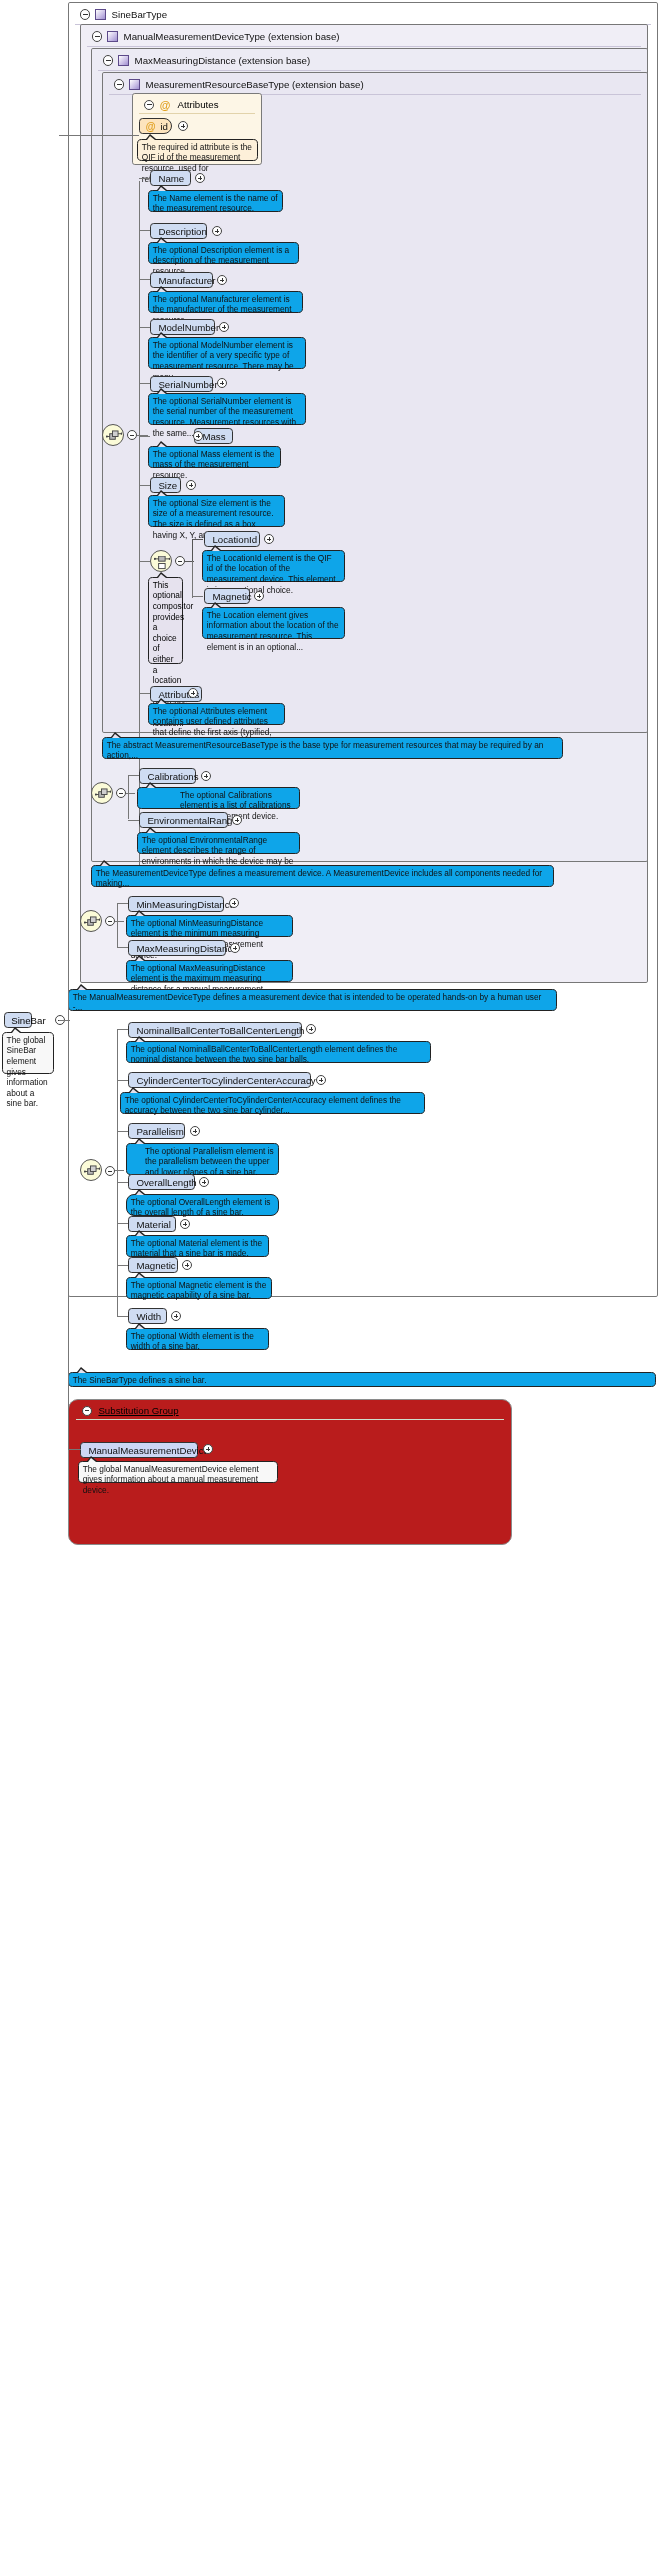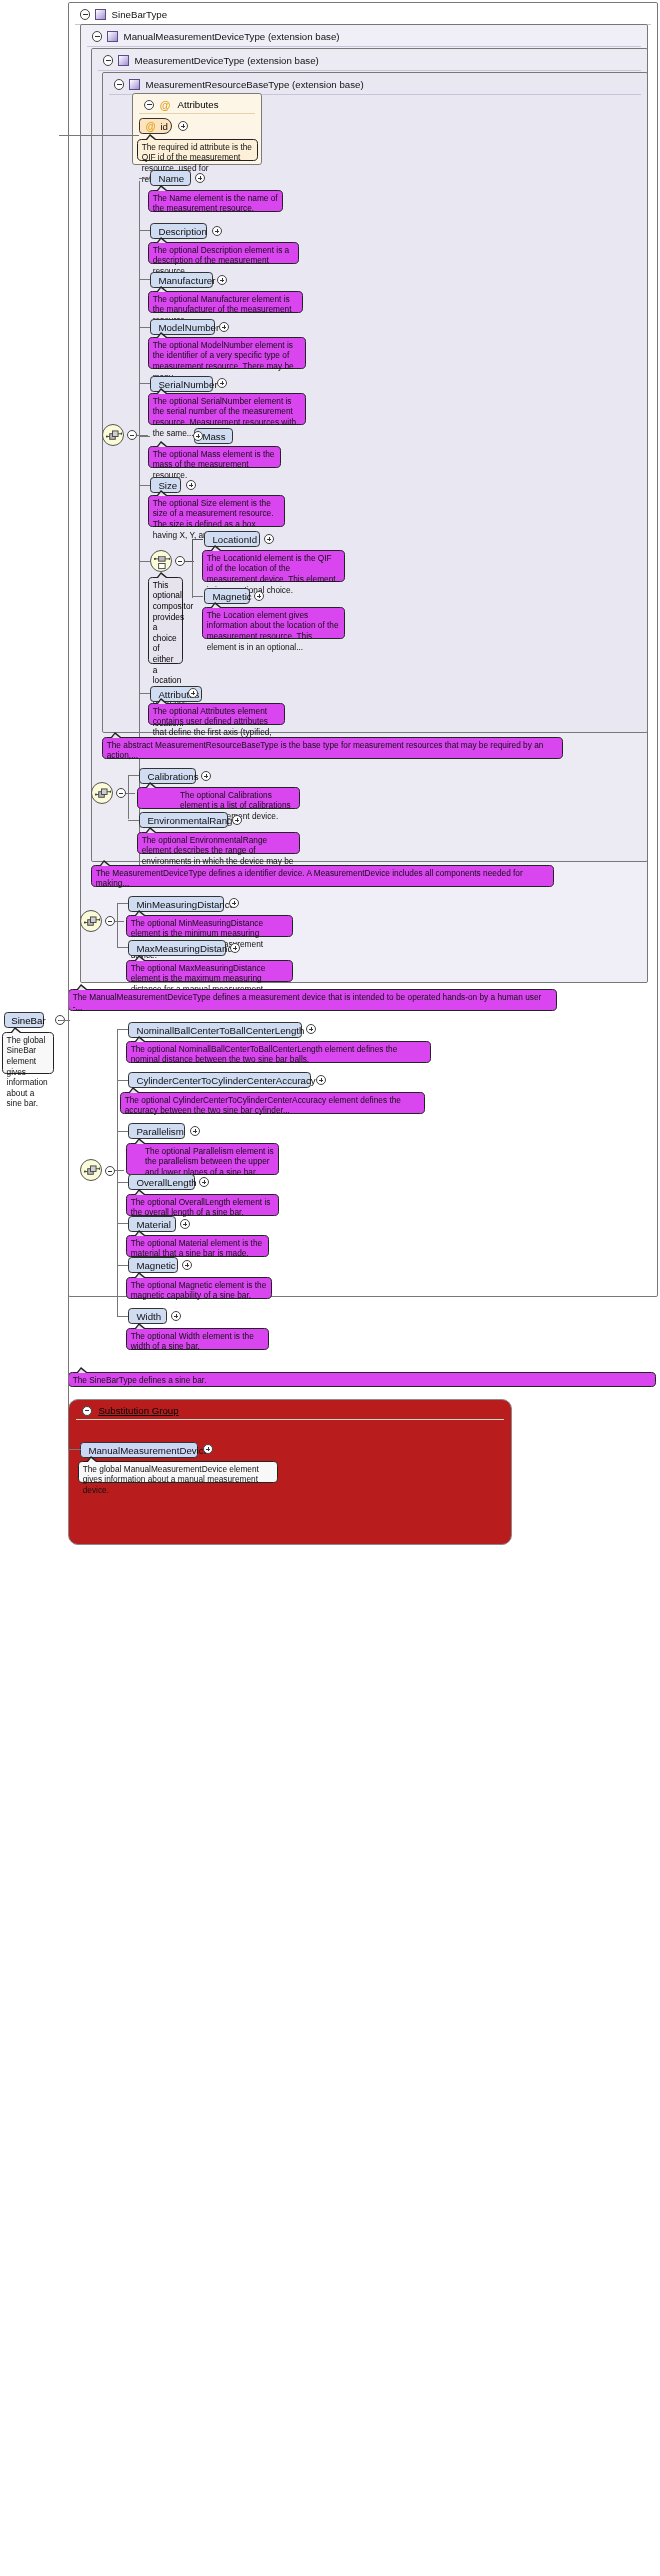--- a/index.html
+++ b/index.html
@@ -102,21 +102,21 @@
     padding-left: 20.4px;
     text-align: left;
   }
   .node.attrnode .at-glyph { left: 5.6px; top: 0.9px; font-size: 10.2px; }
   .node.subst { background: #ccd7f5; }
 
   
   .note {
     position: absolute;
     border: 1.1px solid #222;
-    background: #d946ef;
+    background: #0ea5e9;
     border-radius: 4.6px;
     font-size: 8.3px;
     line-height: 10.6px;
     color: #111;
     padding: 1.9px 3.7px 1.9px 3.7px;
   }
   .note::before {
     content: "";
     position: absolute;
     left: 8.3px; top: -5.6px;
@@ -216,21 +216,21 @@
       <span class="minus hd-minus"></span>
       <span class="typeicon"></span>
       <span class="hd-text">ManualMeasurementDeviceType (extension base)</span>
     </div>
   </div>
 
   <div class="tbox lvl2" style="left:91px; top:48px; width:557px; height:814px;">
     <div class="tbox-hd">
       <span class="minus hd-minus"></span>
       <span class="typeicon"></span>
-      <span class="hd-text">MeasurementDeviceType (extension base)</span>
+      <span class="hd-text">MaxMeasuringDistance (extension base)</span>
     </div>
   </div>
 
   <div class="tbox lvl3" style="left:102px; top:72px; width:546px; height:661px;">
     <div class="tbox-hd">
       <span class="minus hd-minus"></span>
       <span class="typeicon"></span>
       <span class="hd-text">MeasurementResourceBaseType (extension base)</span>
     </div>
   </div>
@@ -351,21 +351,21 @@
   <div class="ln lnh" style="left:128px; top:820px; width:11px;"></div>
 
   <div class="node" style="left:139px; top:768px; width:57px;">Calibrations</div>
   <span class="plus" style="left:201px; top:771px;"></span>
   <div class="note" style="left:137px; top:787px; width:163px; height:22px;padding-left:42px;">The optional Calibrations element is a list of calibrations for a measurement device.</div>
 
   <div class="node" style="left:139px; top:812px; width:89px;">EnvironmentalRange</div>
   <span class="plus" style="left:232px; top:815px;"></span>
   <div class="note" style="left:137px; top:832px; width:163px; height:22px;">The optional EnvironmentalRange element describes the range of environments in which the device may be used for...</div>
 
-  <div class="note" style="left:91px; top:865px; width:463px; height:22px;">The MeasurementDeviceType defines a identifier device. A MeasurementDevice includes all components needed for making...</div>
+  <div class="note" style="left:91px; top:865px; width:463px; height:22px;">The MeasurementDeviceType defines a measurement device. A MeasurementDevice includes all components needed for making...</div>
 
   <div class="comp" style="left:80px; top:910px;">
     <svg width="16.7" height="13" viewBox="0 0 18 14">
       <rect x="4" y="4" width="6" height="6" fill="#b8b8b8" stroke="#444"></rect>
       <rect x="7" y="1" width="6" height="6" fill="#cfcfcf" stroke="#444"></rect>
       <line x1="0" y1="7" x2="4" y2="7" stroke="#444"></line>
       <line x1="13" y1="4" x2="17" y2="4" stroke="#444"></line>
       <circle cx="1" cy="7" r="1.2" fill="#444"></circle>
       <circle cx="17" cy="4" r="1.2" fill="#444"></circle>
     </svg>
@@ -411,21 +411,21 @@
   <div class="note" style="left:120px; top:1092px; width:305px; height:22px;">The optional CylinderCenterToCylinderCenterAccuracy element defines the accuracy between the two sine bar cylinder...</div>
 
   <div class="ln lnh" style="left:117px; top:1131px; width:11px;"></div>
   <div class="node" style="left:128px; top:1123px; width:57px;">Parallelism</div>
   <span class="plus" style="left:190px; top:1126px;"></span>
   <div class="note" style="left:126px; top:1143px; width:153px; height:32px;padding-left:18px;">The optional Parallelism element is the parallelism between the upper and lower planes of a sine bar.</div>
 
   <div class="ln lnh" style="left:117px; top:1182px; width:11px;"></div>
   <div class="node" style="left:128px; top:1174px; width:67px;">OverallLength</div>
   <span class="plus" style="left:199px; top:1177px;"></span>
-  <div class="note" style="left:126px; top:1194px; width:153px; height:22px;">The optional OverallLength element is the overall length of a sine bar.</div>
+  <div class="note" style="left:126px; top:1194px; width:153px; height:22px;border-radius:8px;">The optional OverallLength element is the overall length of a sine bar.</div>
 
   <div class="ln lnh" style="left:117px; top:1223px; width:11px;"></div>
   <div class="node" style="left:128px; top:1216px; width:48px;">Material</div>
   <span class="plus" style="left:180px; top:1219px;"></span>
   <div class="note" style="left:126px; top:1235px; width:143px; height:22px;">The optional Material element is the material that a sine bar is made.</div>
 
   <div class="ln lnh" style="left:117px; top:1265px; width:11px;"></div>
   <div class="node" style="left:128px; top:1257px; width:50px;">Magnetic</div>
   <span class="plus" style="left:182px; top:1260px;"></span>
   <div class="note" style="left:126px; top:1277px; width:146px; height:22px;">The optional Magnetic element is the magnetic capability of a sine bar.</div>
@@ -440,21 +440,21 @@
   <div class="sgbox" style="left:68px; top:1399px; width:444px; height:146px;">
     <div class="sg-hd">
       <span class="minus" style="left:5.6px; top:3.7px;"></span>
       <span>Substitution Group</span>
     </div>
   </div>
   <div class="node subst" style="left:80px; top:1442px; width:118px;">ManualMeasurementDevice</div>
   <span class="plus" style="left:203px; top:1444px;"></span>
   <div class="note white" style="left:78px; top:1461px; width:200px; height:22px;">The global ManualMeasurementDevice element gives information about a manual measurement device.</div>
 
-  <div class="rootnode" style="left:3.7px; top:1012px; width:40px;">SineBar</div>
+  <div class="rootnode" style="left:3.7px; top:1012px; width:28px;">SineBar</div>
   <span class="minus" style="left:55px; top:1015px;"></span>
   <div class="note white" style="left:1.9px; top:1032px; width:52px; height:42px;">The global SineBar element gives information about a sine bar.</div>
 
   <div class="ln lnv" style="left:68px; top:135px; height:1314px;"></div>
   <div class="ln lnh" style="left:59px; top:135px; width:80px;"></div>
   <div class="ln lnh" style="left:59px; top:1020px; width:11px;"></div>
   <div class="ln lnh" style="left:68px; top:1449px; width:13px;"></div>
 </div>
 
 

